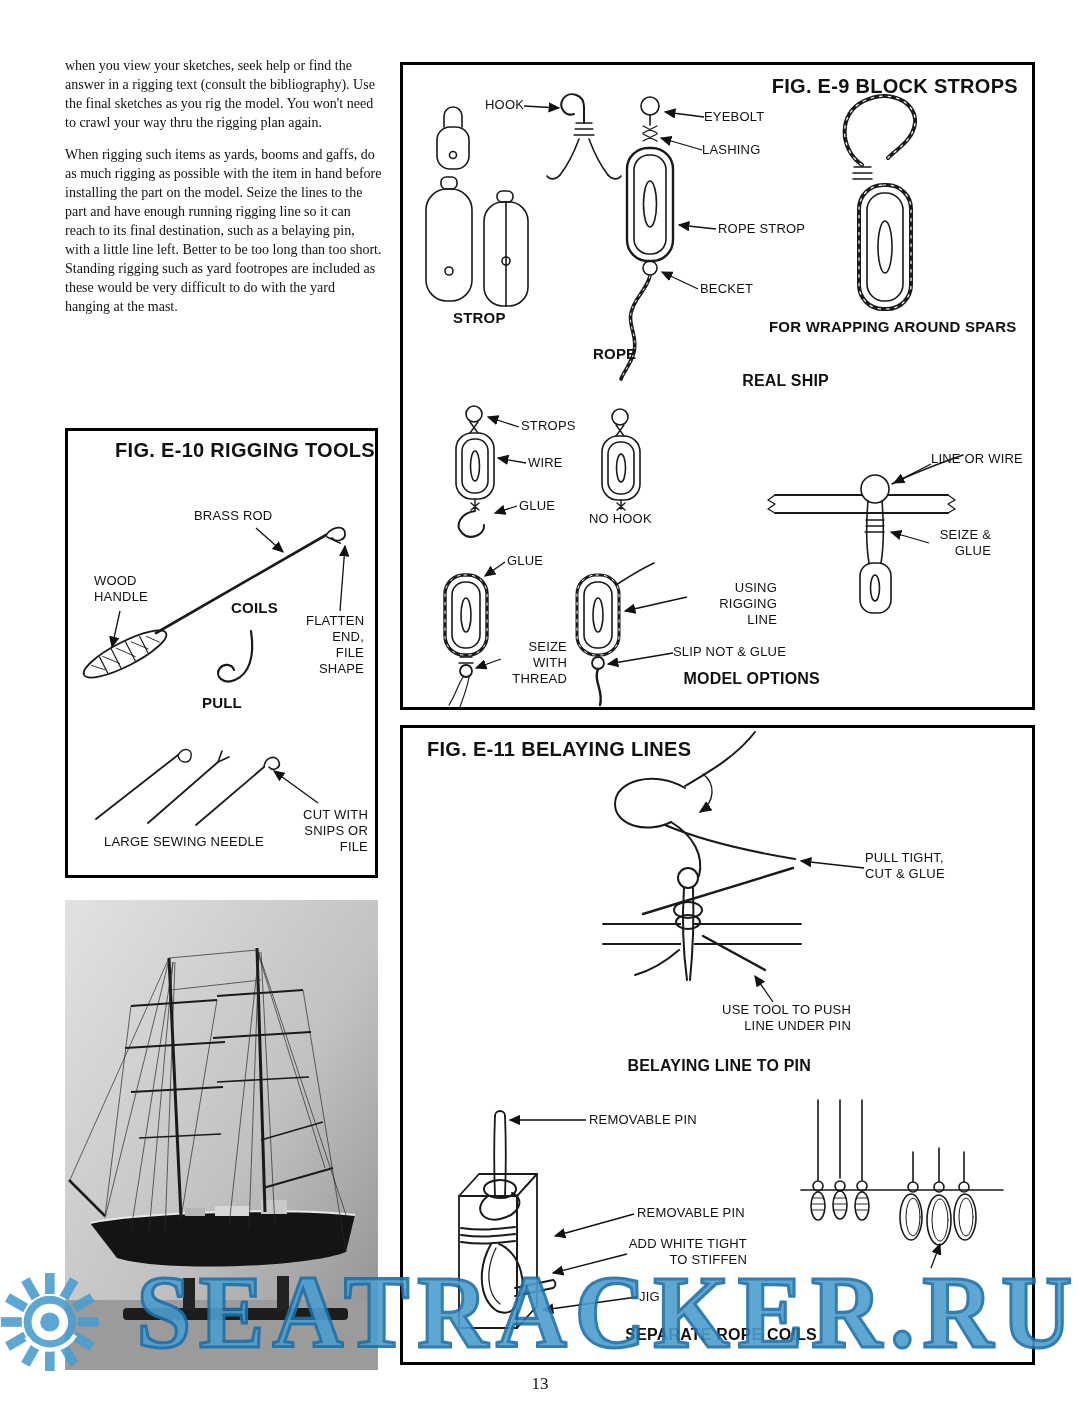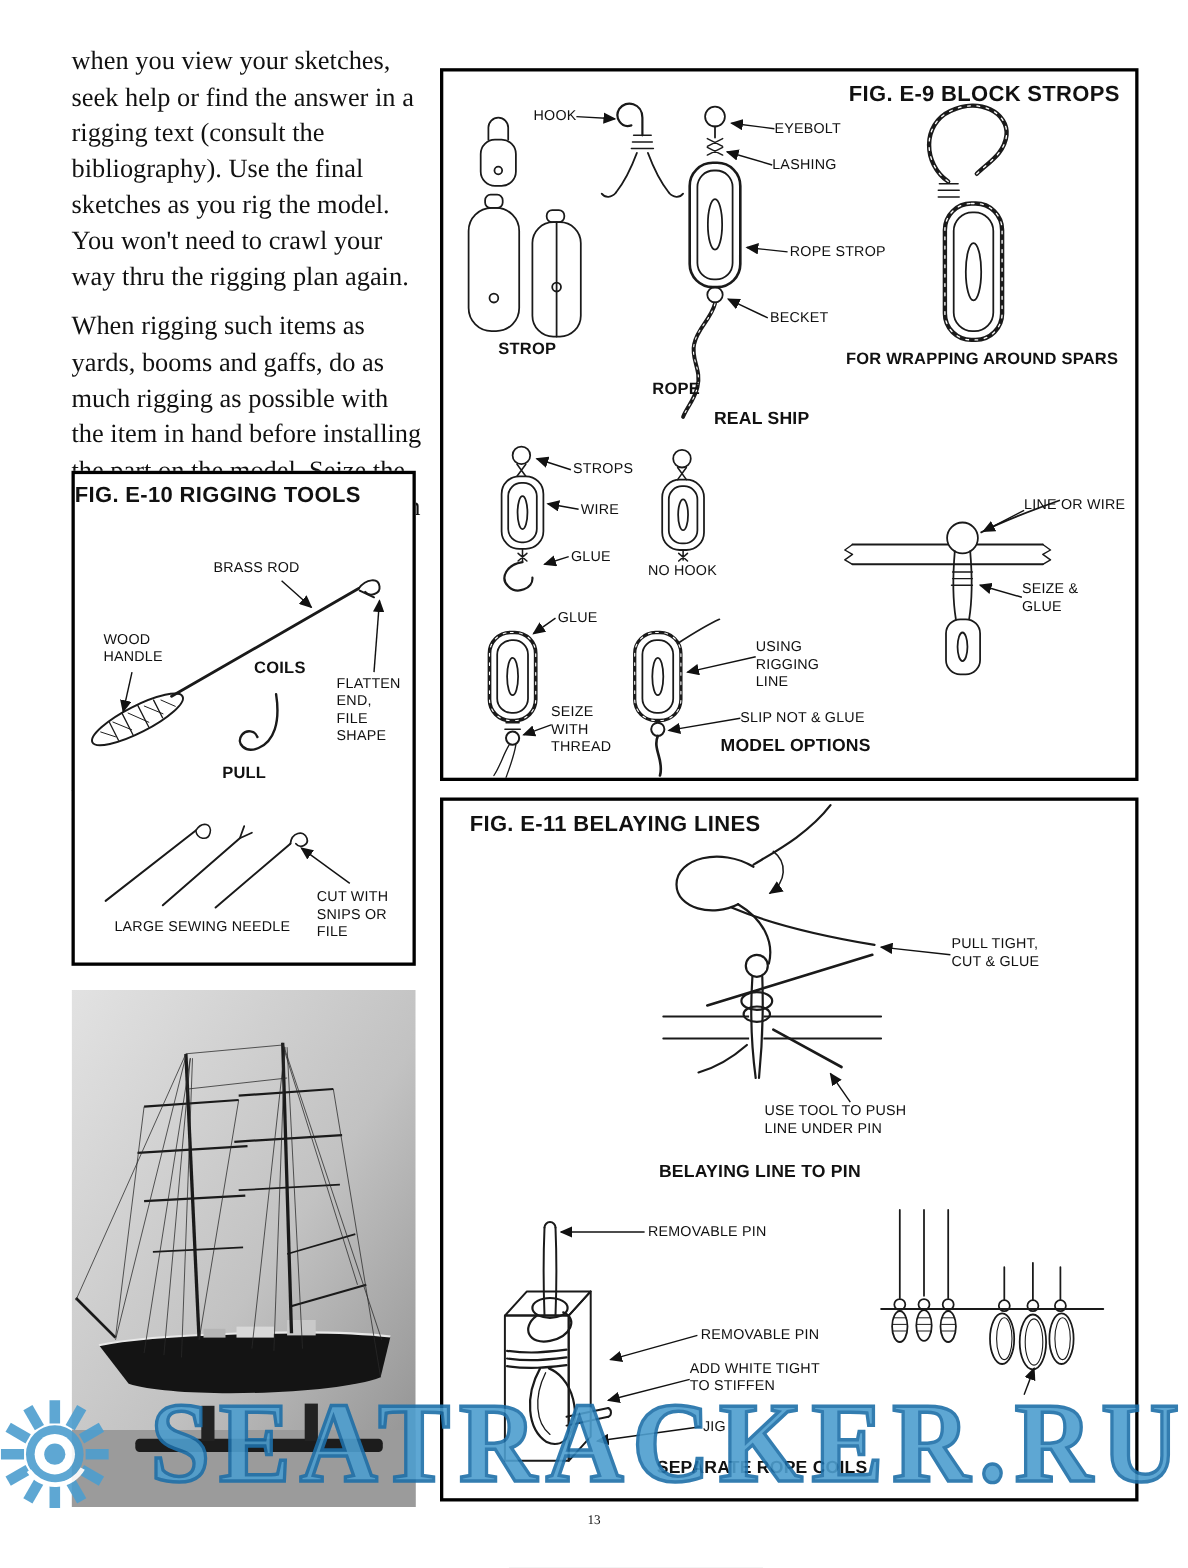--- a/index.html
+++ b/index.html
@@ -1,35 +1,35 @@
 <!DOCTYPE html>
 <html><head>
 <meta charset="utf-8">
 <style>
   *{margin:0;padding:0;box-sizing:border-box}
   html,body{background:#e9e9e9}
   .page{position:relative;width:1080px;height:1425px;margin:0 auto;background:#ffffff;
         font-family:"Liberation Serif",serif;color:#111;overflow:hidden}
-  .bodytext{position:absolute;left:65px;top:40px;width:318px;font-size:24px;line-height:1.36}
+  .bodytext{position:absolute;left:65px;top:56px;width:318px;font-size:14px;line-height:1.36}
   .bodytext p+p{margin-top:13px}
   .figbox{position:absolute;border:3px solid #000;background:#fff}
   .art{position:absolute;left:0;top:0}
   .lbl{position:absolute;font-family:"Liberation Sans",sans-serif;font-size:13px;line-height:1.22;
        color:#111;letter-spacing:.2px;white-space:nowrap}
   .wrap{white-space:normal}
-  .c{text-align:left}
+  .c{text-align:right}
   .b15{font-weight:bold;font-size:15px}
   .b16{font-weight:bold;font-size:16px}
   .t{position:absolute;font-family:"Liberation Sans",sans-serif;font-weight:bold;font-size:20px;letter-spacing:.3px}
   .photo{position:absolute;left:65px;top:900px;width:313px;height:470px;overflow:hidden}
   .watermark{position:absolute;left:0;top:1256px;width:1080px;height:145px;display:flex;
              align-items:flex-start;z-index:50;pointer-events:none;opacity:.9}
   .wm-text{font-family:"Liberation Serif",serif;font-weight:bold;font-size:98px;letter-spacing:8px;
            white-space:nowrap;color:#4d9ecf;-webkit-text-stroke:3px #1e6fa8;transform:scaleY(1.06);margin-left:36px}
-  .pagenum{position:absolute;left:0;top:1374px;width:100%;text-align:center;font-size:12px}
+  .pagenum{position:absolute;left:0;top:1374px;width:100%;text-align:center;font-size:17px}
 </style>
 </head>
 <body>
 
 <div class="page">
 
   <div class="bodytext">
     <p>when you view your sketches, seek help or find the answer in a rigging text (consult the bibliography). Use the final sketches as you rig the model. You won't need to crawl your way thru the rigging plan again.</p>
     <p>When rigging such items as yards, booms and gaffs, do as much rigging as possible with the item in hand before installing the part on the model. Seize the lines to the part and have enough running rigging line so it can reach to its final destination, such as a belaying pin, with a little line left. Better to be too long than too short. Standing rigging such as yard footropes are included as these would be very difficult to do with the yard hanging at the mast.</p>
   </div>

